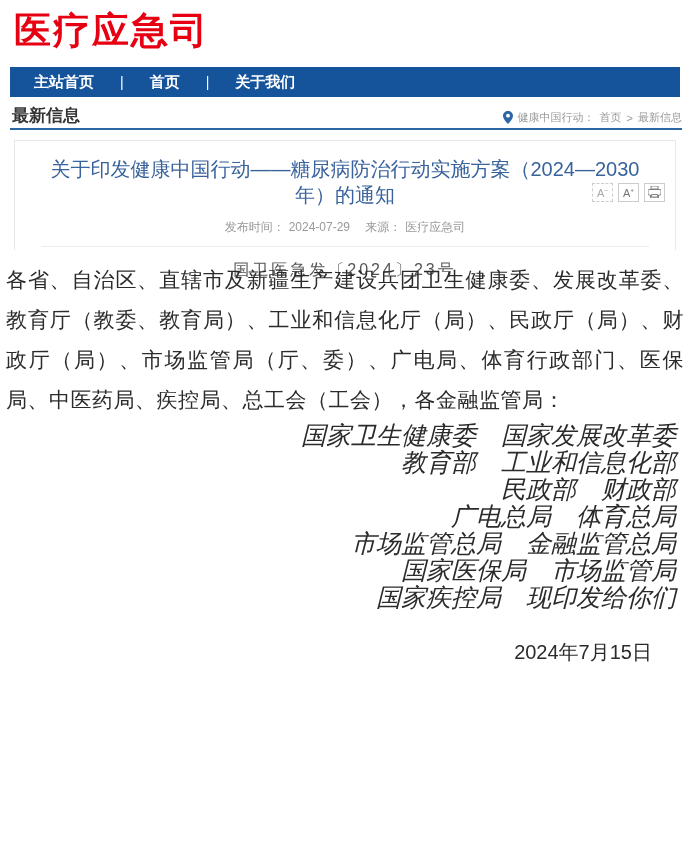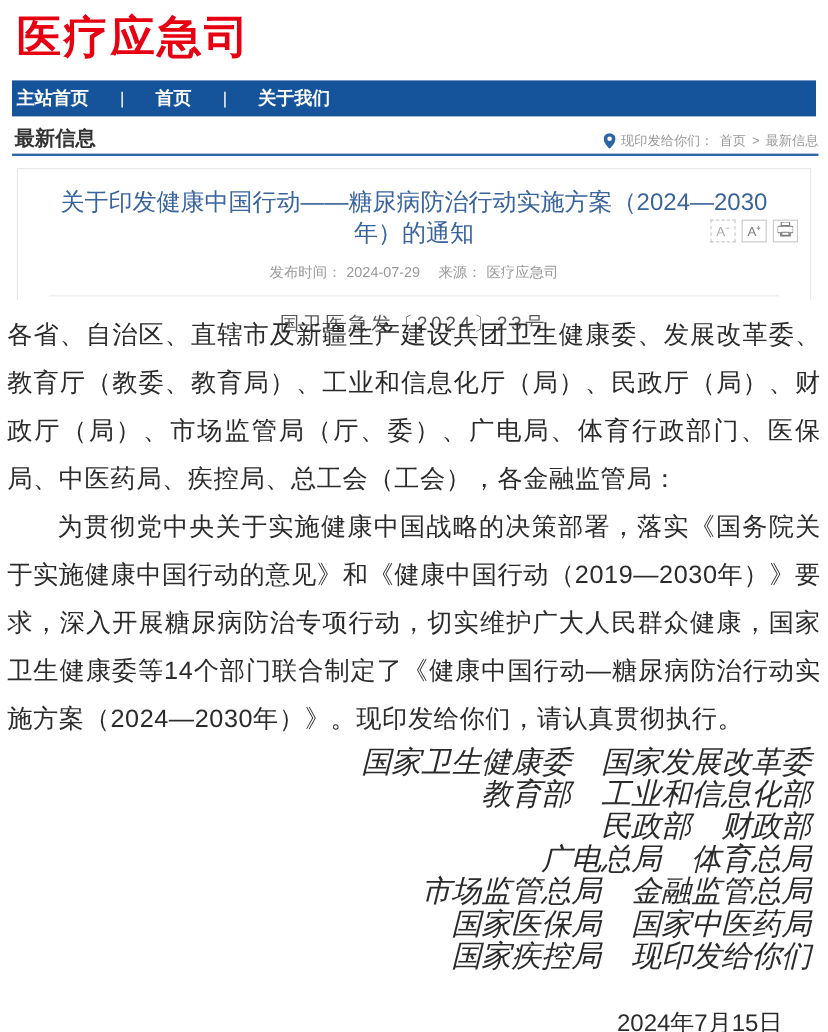--- a/index.html
+++ b/index.html
@@ -8,21 +8,21 @@
     font-family:"Liberation Sans",sans-serif;color:#333;
   }
   
   .logo{
     position:absolute;left:14px;top:6px;
     font-size:37px;font-weight:bold;color:#e60012;letter-spacing:2px;
   }
   
   .navbar{
     position:absolute;left:10px;top:67px;width:670px;height:30px;
-    background:#15539b;display:flex;align-items:center;box-sizing:border-box;
+    background:#15539b;display:flex;align-items:center;padding-left:20px;box-sizing:border-box;
   }
   .nav-item{color:#fff;font-size:15px;font-weight:bold;cursor:pointer;padding:0 4px;}
   .nav-sep{color:#fff;font-size:14px;margin:0 22px;font-weight:normal;}
   
   .section-row{position:absolute;left:10px;top:103px;width:672px;height:24px;}
   .section-title{position:absolute;left:2px;top:1px;font-size:17px;font-weight:bold;color:#333;}
   .breadcrumb{
     position:absolute;right:0;top:7px;font-size:11px;color:#999;
     display:flex;align-items:center;gap:5px;white-space:nowrap;
   }
@@ -79,21 +79,21 @@
   </div>
 
   <div class="section-row">
     <div class="section-title">最新信息</div>
     <div class="breadcrumb">
       <span class="pin-icon">
         <svg width="10" height="13" viewBox="0 0 10 13">
             <path d="M5 0C2.2 0 0 2.1 0 4.8 0 8.4 5 13 5 13s5-4.6 5-8.2C10 2.1 7.8 0 5 0zm0 6.6a1.9 1.9 0 110-3.8 1.9 1.9 0 010 3.8z" fill="#2d66a5"></path>
           </svg>
       </span>
-      <span>现印发给你们：</span>
+      <span>健康中国行动：</span>
       <span class="crumb-link">首页</span>
       <span>&gt;</span>
       <span>最新信息</span>
     </div>
   </div>
   <div class="section-underline"></div>
 
   <div class="article-box">
     <div class="article-title">关于印发健康中国行动——糖尿病防治行动实施方案（2024—2030年）的通知</div>
     <div class="meta-row">
@@ -110,28 +110,27 @@
             </svg>
         </span>
       </button>
     </div>
     <div class="head-divider"></div>
     <div class="doc-number">国卫医急发〔2024〕23号</div>
   </div>
 
   <div class="article-body">
     <p>各省、自治区、直辖市及新疆生产建设兵团卫生健康委、发展改革委、教育厅（教委、教育局）、工业和信息化厅（局）、民政厅（局）、财政厅（局）、市场监管局（厅、委）、广电局、体育行政部门、医保局、中医药局、疾控局、总工会（工会），各金融监管局：</p>
-    <p class="indent">为贯彻党中央关于实施健康中国战略的决策部署，落实《国务院关于实施健康中国行动的意见》和《健康中国行动（2019—2030年）》要求，深入开展糖尿病防治专项行动，切实维护广大人民群众健康，国家卫生健康委等14个部门联合制定了《健康中国行动—糖尿病防治行动实施方案（2024—2030年）》。现印发给你们，请认真贯彻执行。</p>
 
     <div class="signatures">
       <div class="sig-line">国家卫生健康委　国家发展改革委</div>
       <div class="sig-line">教育部　工业和信息化部</div>
       <div class="sig-line">民政部　财政部</div>
       <div class="sig-line">广电总局　体育总局</div>
       <div class="sig-line">市场监管总局　金融监管总局</div>
-      <div class="sig-line">国家医保局　国家中医药局</div>
+      <div class="sig-line">国家医保局　市场监管局</div>
       <div class="sig-line">国家疾控局　现印发给你们</div>
     </div>
 
     <div class="doc-date">2024年7月15日</div>
   </div>
 
 </div>
 
 </body></html>

